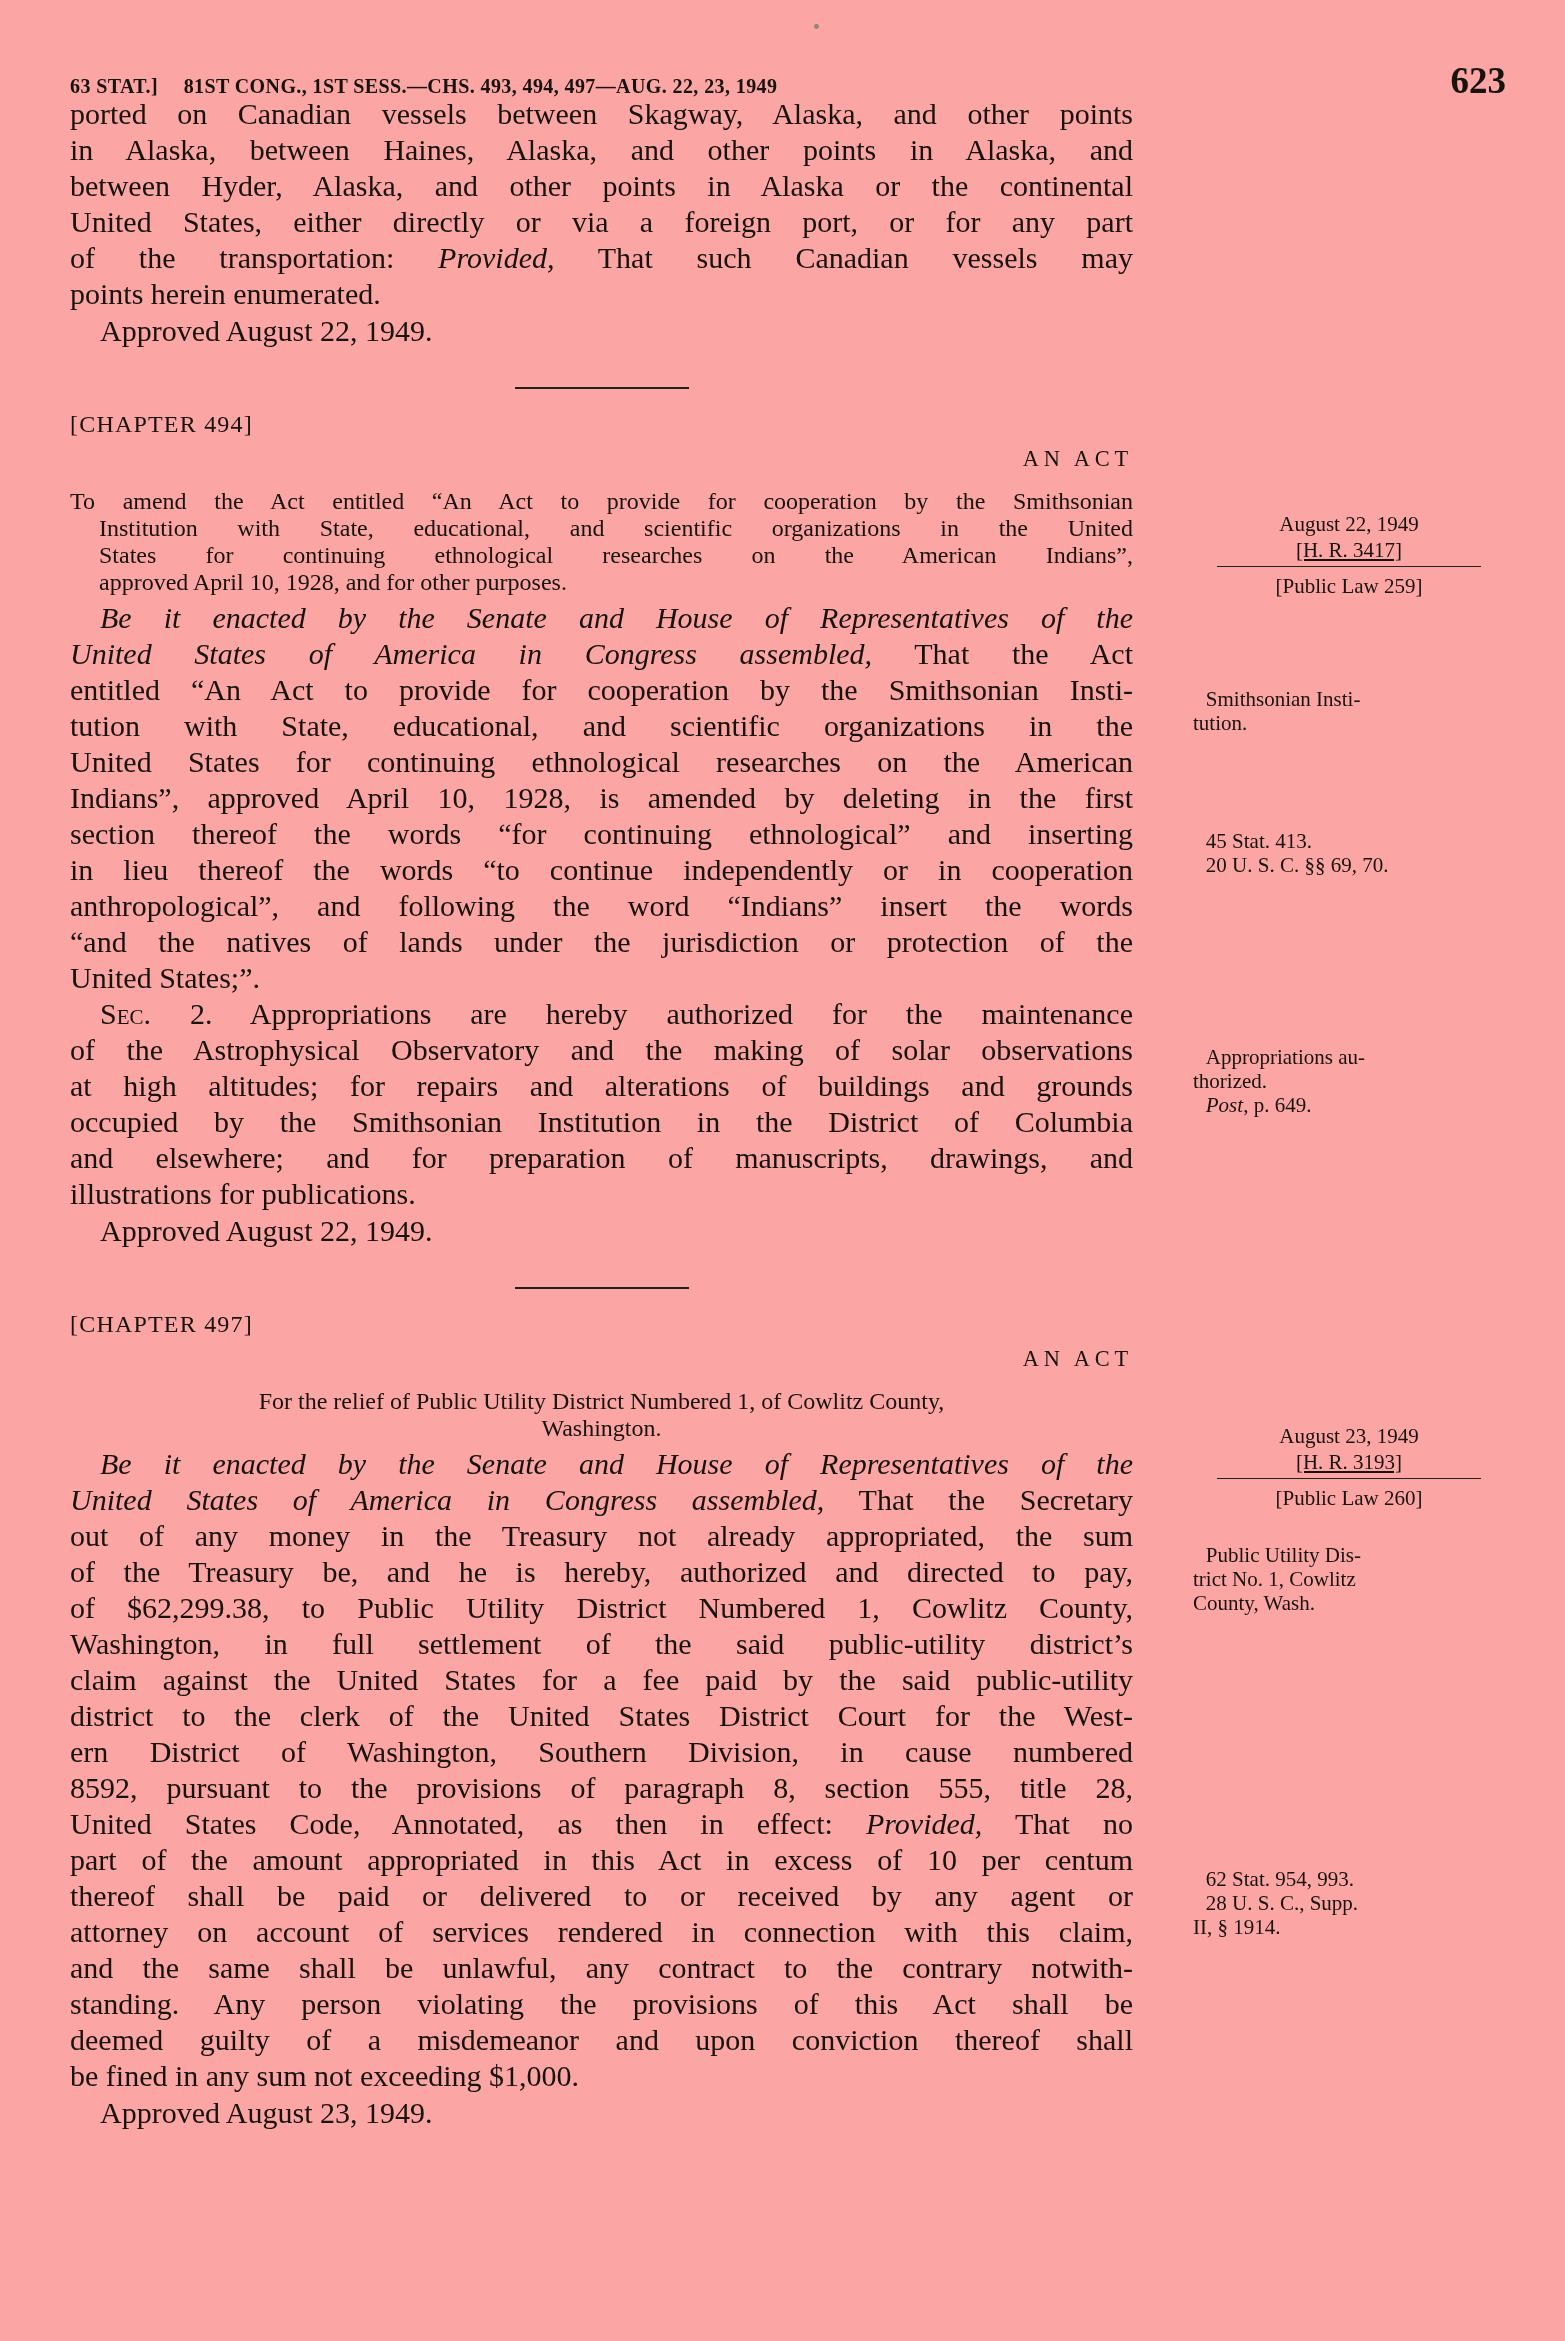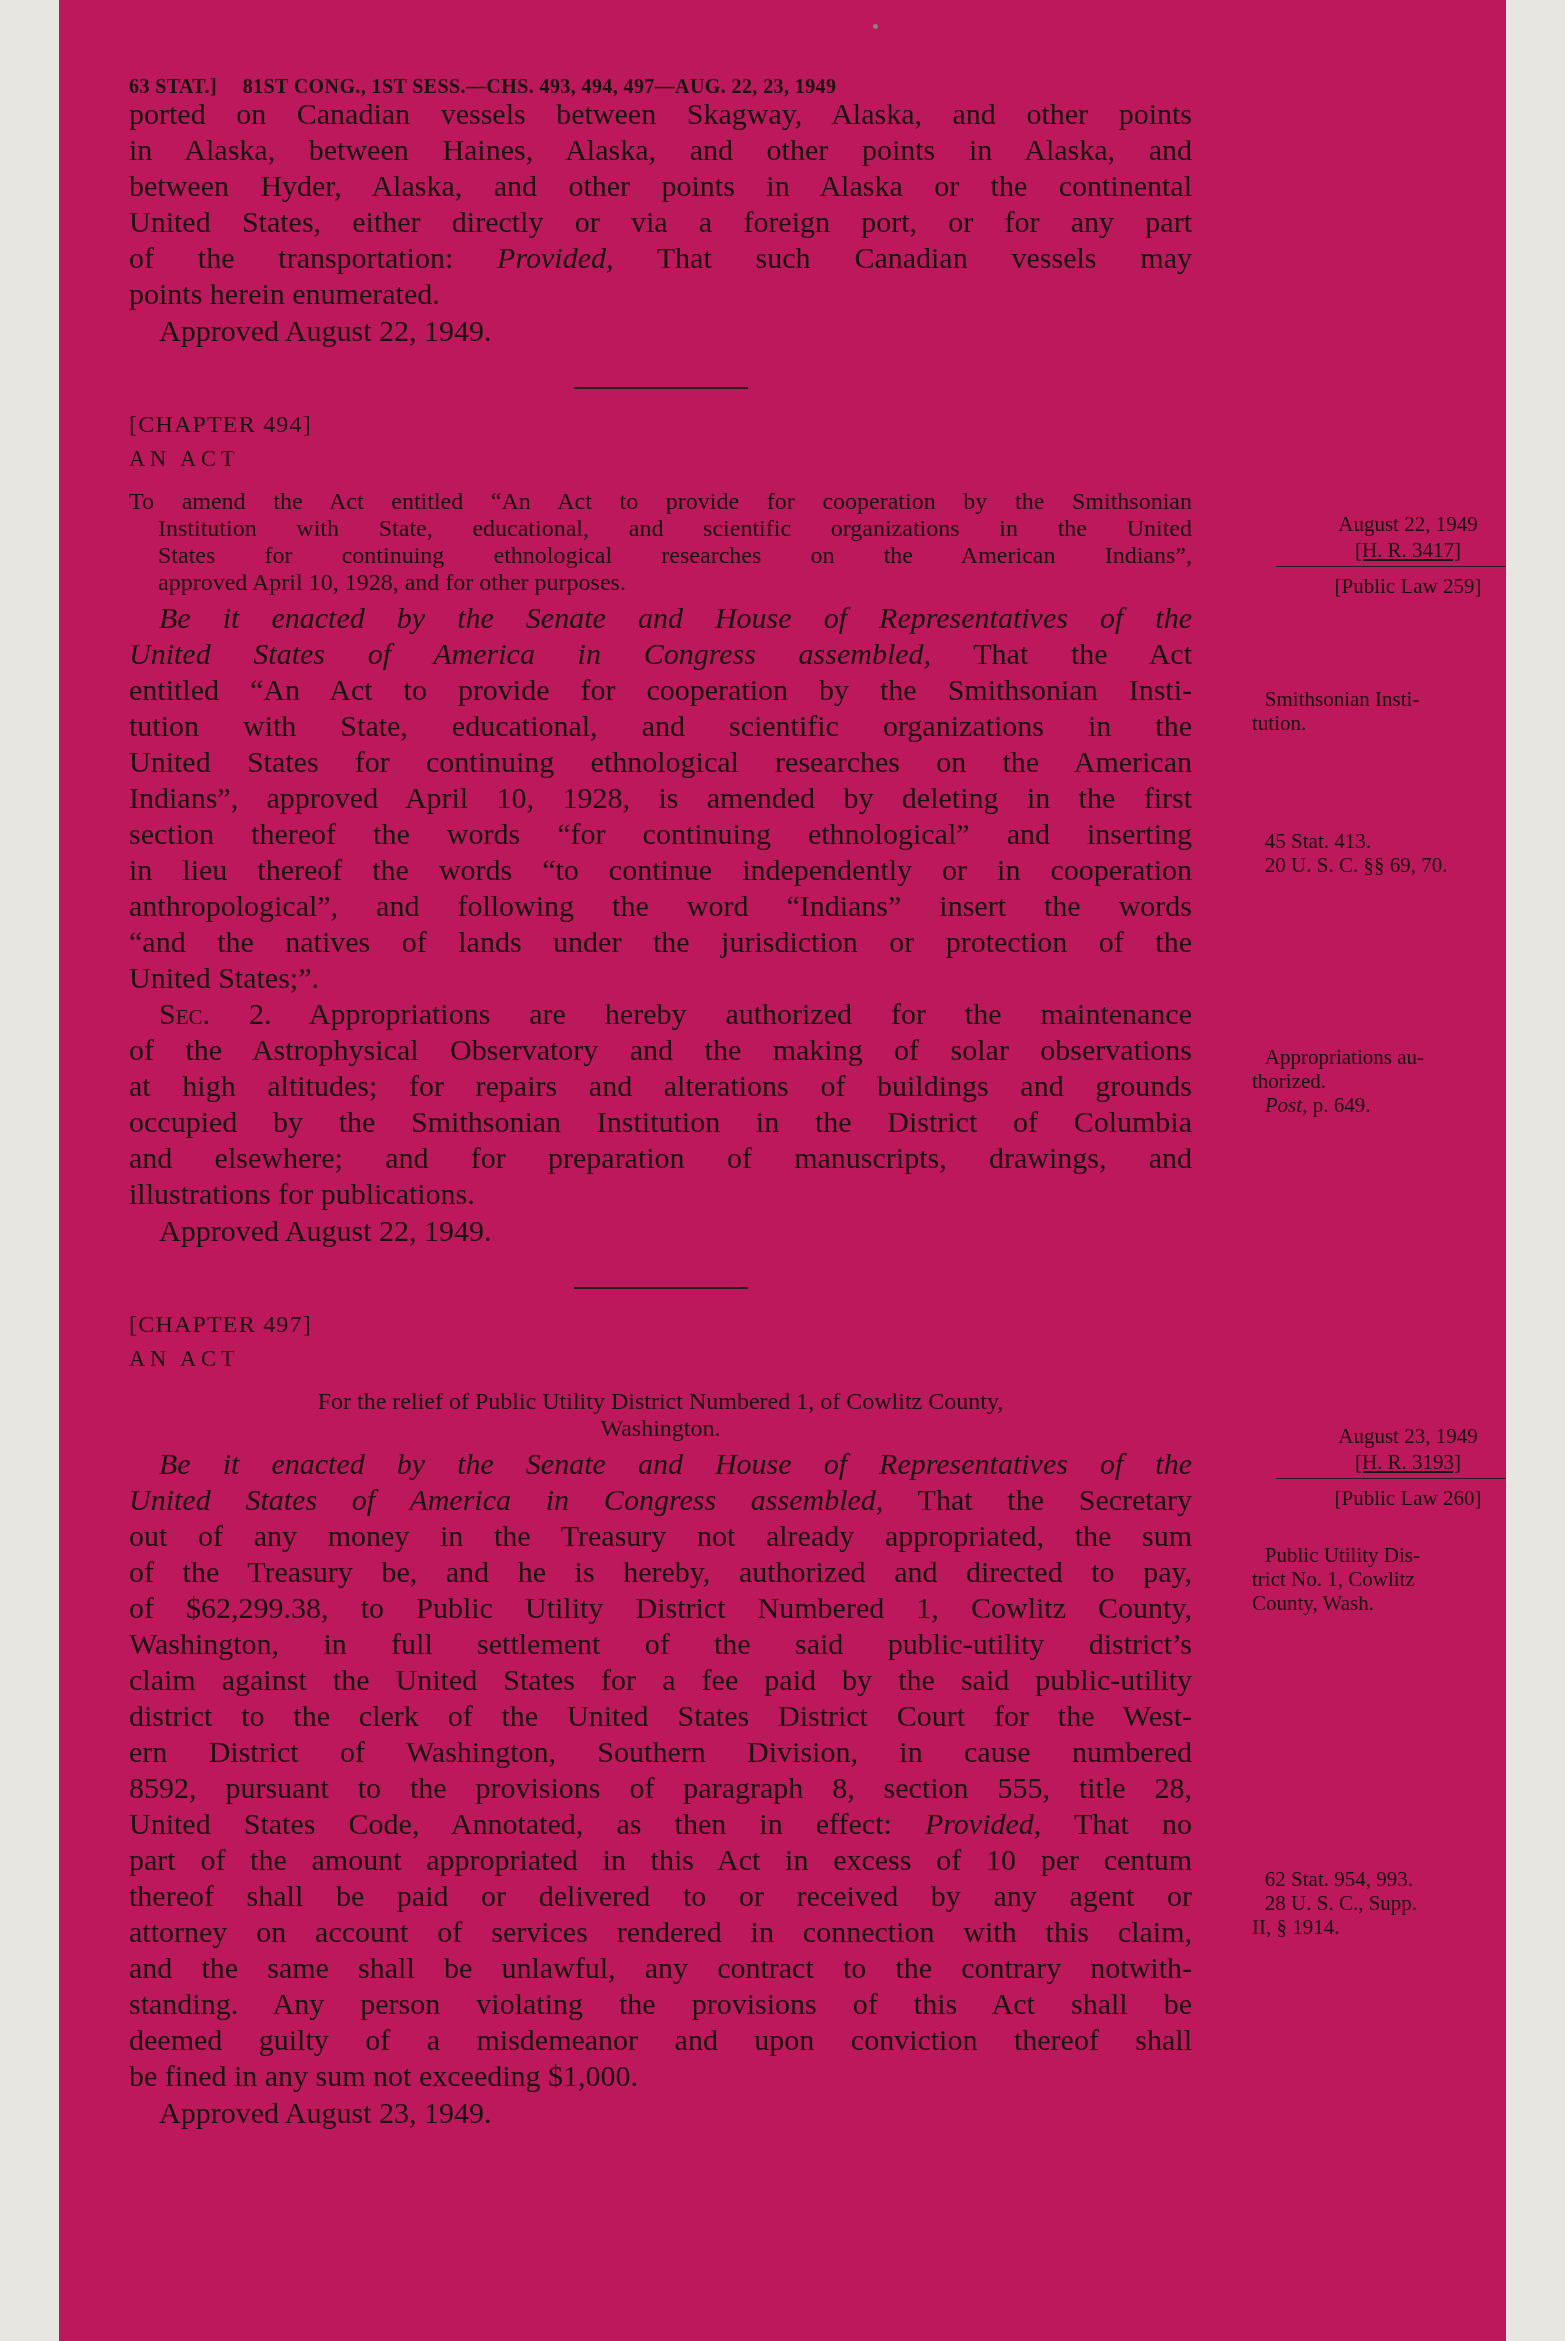--- a/index.html
+++ b/index.html
@@ -1,35 +1,35 @@
 <!DOCTYPE html>
 <html style="font-size:12.8px"><head>
 <meta charset="utf-8">
 <title>63 Stat. 623</title>
 <style>
   html,body{margin:0;padding:0;}
   body{background:#e8e6e0;font-family:"Liberation Serif","DejaVu Serif",serif;color:#17140f;}
-  .page{position:relative;width:1447px;height:2342px;background:#be185d;overflow:hidden;margin:0 auto;}
+  .page{position:relative;width:1565px;height:2342px;background:#fca5a5;overflow:hidden;margin:0 auto;}
   .runhead{position:absolute;top:59px;left:70px;width:1436px;display:flex;align-items:baseline;font-weight:bold;}
   .rh-stat{font-size:20px;letter-spacing:0.4px;white-space:nowrap;}
   .rh-session{font-size:20px;margin-left:25.6px;letter-spacing:0.4px;white-space:nowrap;}
   .rh-page{margin-left:auto;font-size:37px;}
   .textcol{position:absolute;left:70px;top:96px;width:1063px;}
   .line{font-size:30px;line-height:36px;text-align:justify;text-align-last:justify;}
   .line.last{text-align-last:left;}
   .indent-first .line:first-child{text-indent:30px;}
   .preamble{margin-top:16px;}
   .preamble .line{font-size:24px;line-height:27px;}
   .hang .line{padding-left:29px;}
   .hang .line:first-child{padding-left:0;}
   .centered .line,.centered .line.last{text-align:center;text-align-last:center;}
   .approved{font-size:30px;line-height:36px;text-indent:30px;margin-top:1px;}
   .divider{width:174px;border-top:2.4px solid #23201b;margin:38px auto 19px;}
   .chap{font-size:24px;line-height:32px;font-weight:normal;letter-spacing:1.2px;margin:0;}
-  .anact{font-size:22.4px;line-height:27px;letter-spacing:4.8px;text-align:left;margin-top:4.8px;}
+  .anact{font-size:22.4px;line-height:27px;letter-spacing:4.8px;text-align:right;margin-top:4.8px;}
   .body-para{margin-top:4px;}
   .i{font-style:italic;}
   .sc{font-variant:small-caps;}
   .mnotes{position:absolute;left:1193px;top:0;width:320px;}
   .mnote{position:absolute;left:0;width:320px;}
   .mnote .line,.mnote .line.last{font-size:21px;line-height:24px;text-align:left;text-align-last:left;}
   .mnote .line:first-child{text-indent:12.8px;}
   .date-block{left:24px;width:264px;text-align:center;}
   .date-block .md-date{font-size:21px;line-height:25.6px;}
   .date-block .md-bill{font-size:21px;line-height:25.6px;border-bottom:1.6px solid #23201b;padding-bottom:3.2px;text-decoration:underline;}

